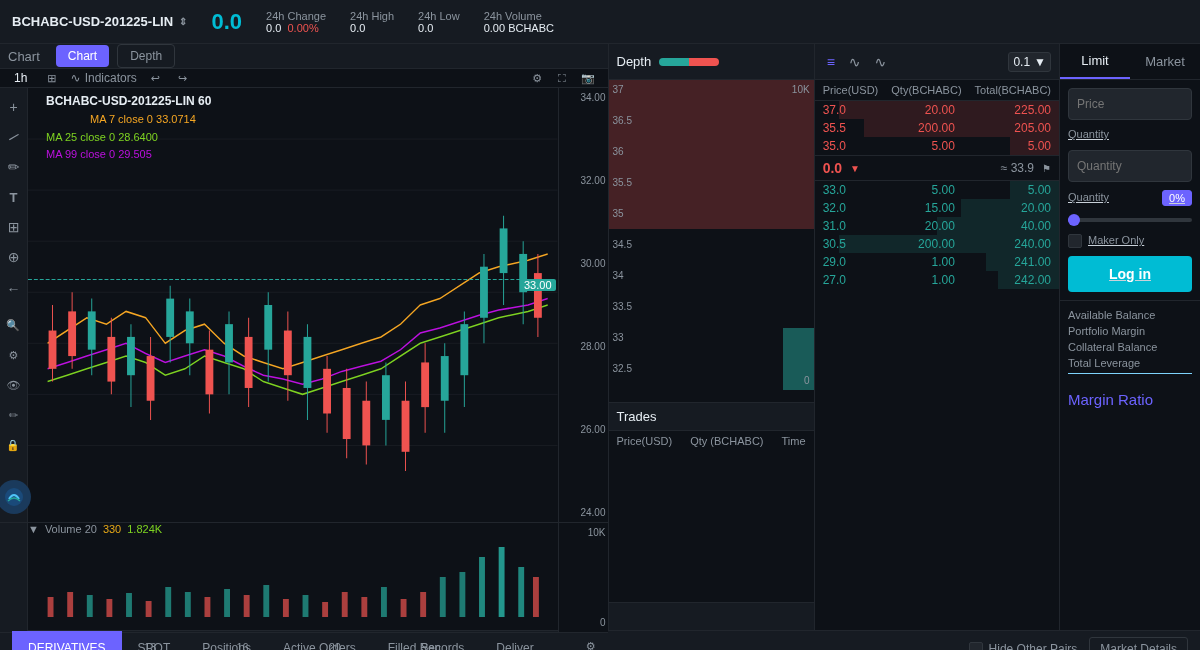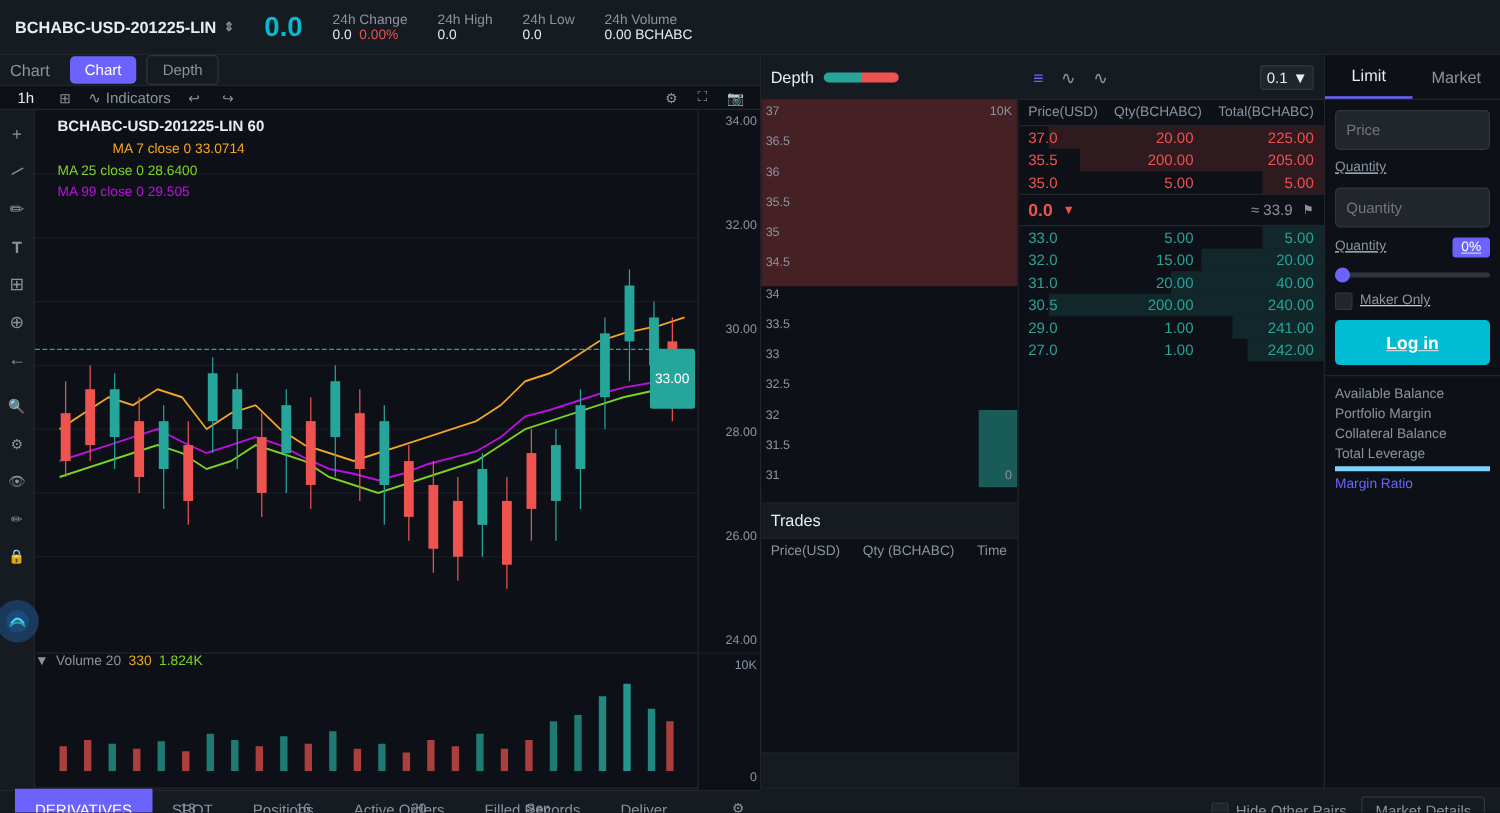--- a/index.html
+++ b/index.html
@@ -202,20 +202,21 @@
       position: absolute;
       left: 4px;
       top: 0;
       bottom: 0;
       display: flex;
       flex-direction: column;
       justify-content: space-between;
       font-size: 10px;
       color: #8b949e;
       padding: 4px 0;
+      gap: 20px;
     }
     .depth-vol-labels {
       position: absolute;
       right: 4px;
       top: 0;
       bottom: 0;
       display: flex;
       flex-direction: column;
       justify-content: space-between;
       font-size: 10px;
@@ -437,24 +438,24 @@
       border-top: 1px solid #21262d;
     }
     .balance-row {
       display: flex;
       justify-content: space-between;
     }
     .balance-key { color: #8b949e; }
     .margin-ratio-row {
       display: flex;
       justify-content: space-between;
-      border-top: 4px solid #7dd3fc;
-      padding-top: 4px;
-      color: #8b949e;
-      font-size: 11px;
+      border-top: 1px solid #7dd3fc;
+      padding-top: 17px;
+      color: #8b949e;
+      font-size: 15px;
     }
     .margin-ratio-link { color: #6c63ff; cursor: pointer; }
 
     
     .bottom-nav {
       height: 36px;
       background: #161b22;
       border-top: 1px solid #21262d;
       display: flex;
       align-items: center;
@@ -719,21 +720,21 @@
             <line x1="485" y1="100" x2="485" y2="170" stroke="#26a69a" stroke-width="1"></line>
             <rect x="481" y="110" width="8" height="35" fill="#26a69a"></rect>
             <line x1="505" y1="120" x2="505" y2="185" stroke="#26a69a" stroke-width="1"></line>
             <rect x="501" y="130" width="8" height="30" fill="#26a69a"></rect>
             <line x1="520" y1="130" x2="520" y2="195" stroke="#ef5350" stroke-width="1"></line>
             <rect x="516" y="145" width="8" height="35" fill="#ef5350"></rect>
 
             <line x1="0" y1="150" x2="510" y2="150" stroke="#26a69a" stroke-width="0.8" stroke-dasharray="4,2"></line>
           </svg>
           
-          <div style="position:absolute;right:2px;top:44%;background:#26a69a;color:#fff;padding:18px 4px;font-size:11px;border-radius:2px;">33.00</div>
+          <div style="position:absolute;right:2px;top:44%;background:#26a69a;color:#fff;padding:0 4px;font-size:11px;border-radius:2px;">33.00</div>
         </div>
 
         <div class="price-axis">
           <span>34.00</span>
           <span>32.00</span>
           <span>30.00</span>
           <span>28.00</span>
           <span>26.00</span>
           <span>24.00</span>
         </div>

